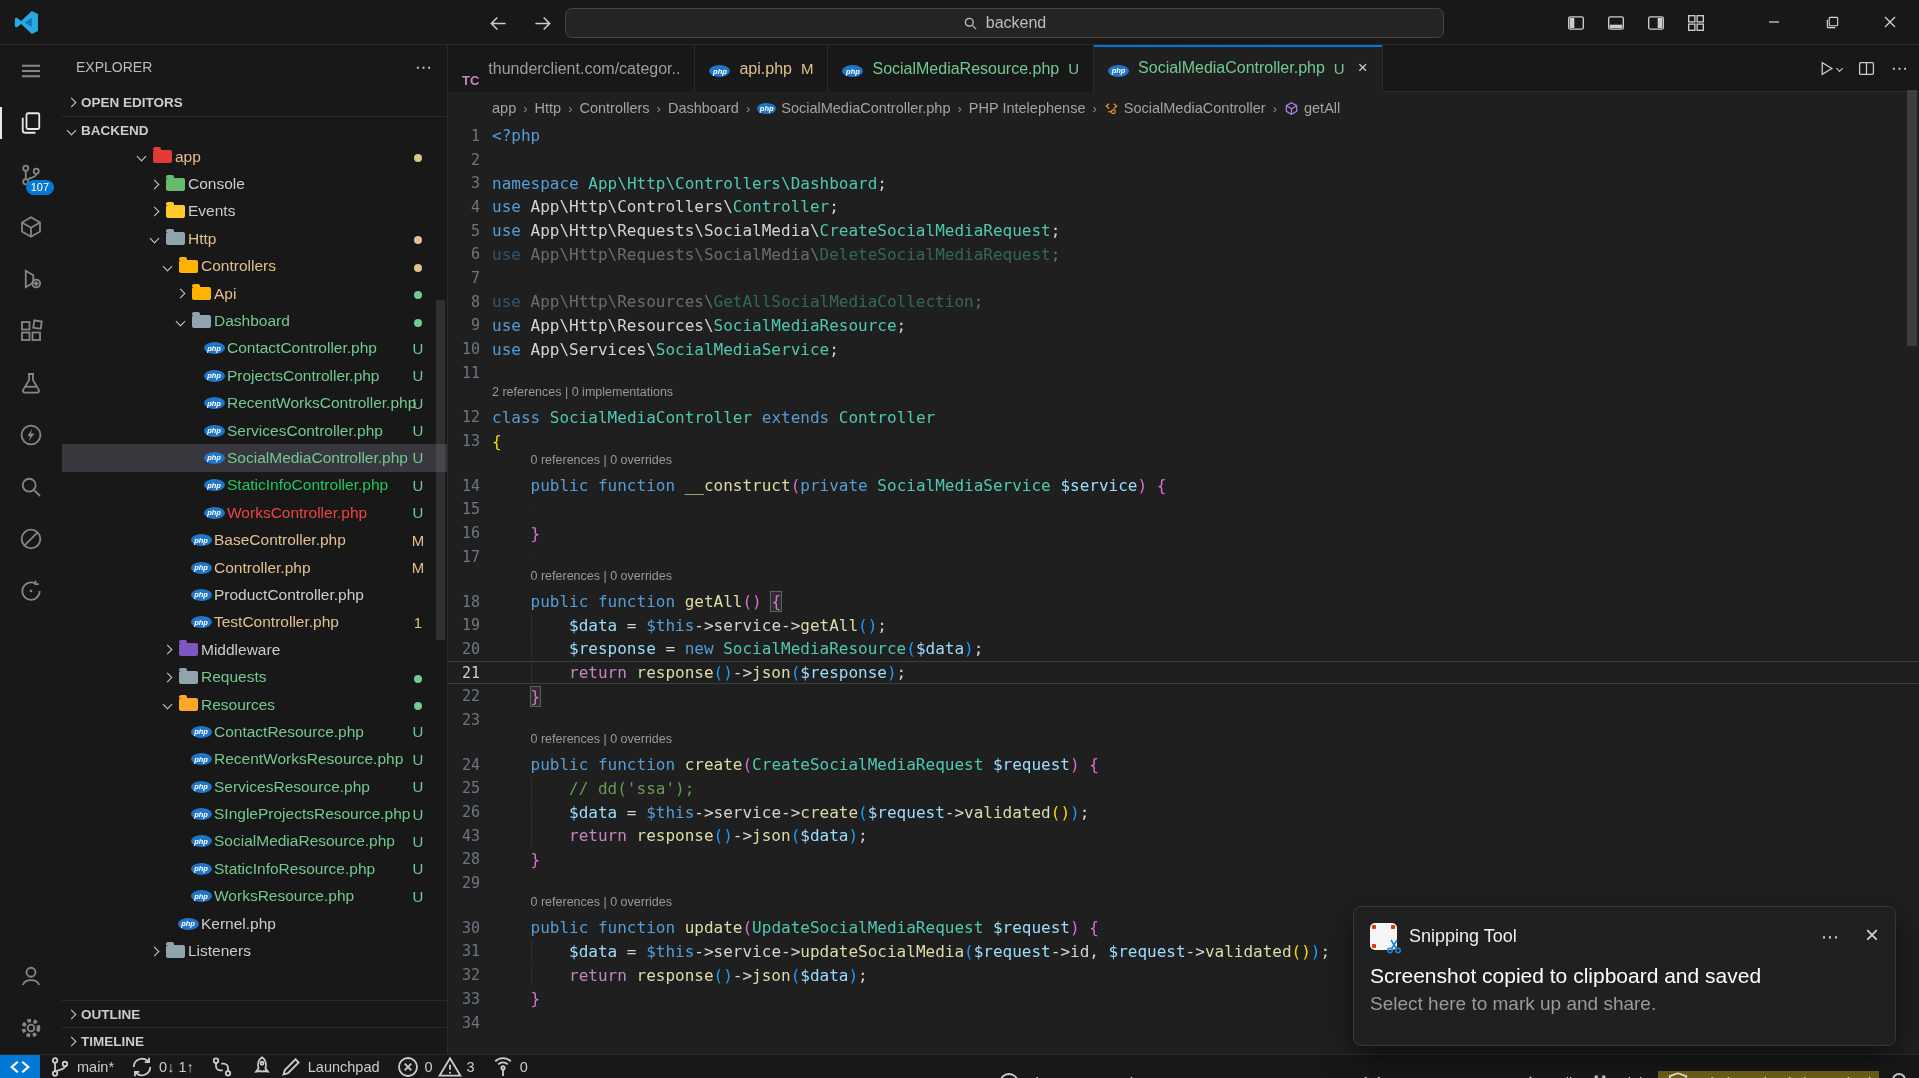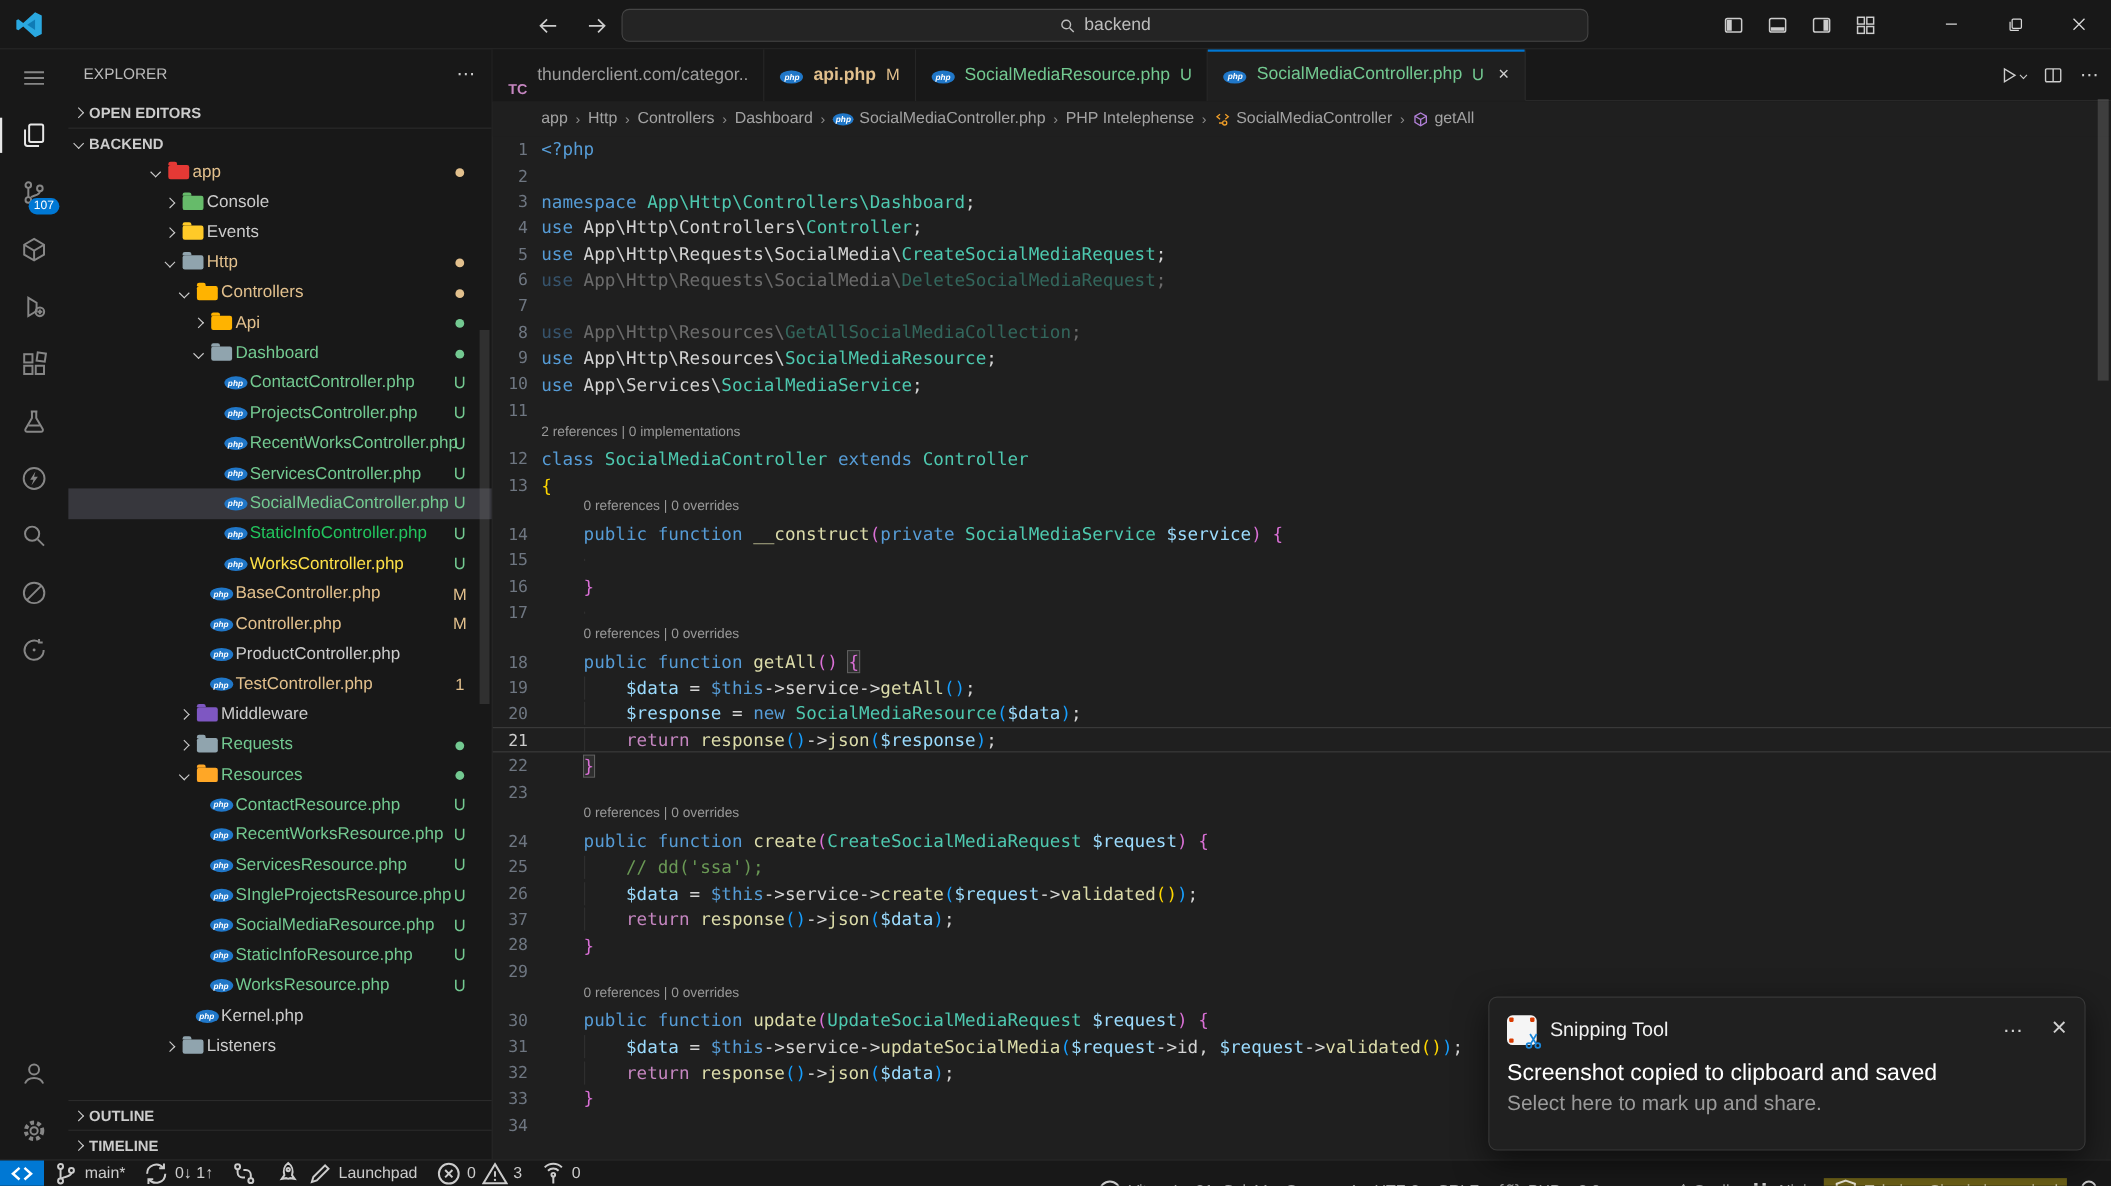--- a/index.html
+++ b/index.html
@@ -410,21 +410,21 @@
             <span class="phpicon">php</span>
           </span>
           <span class="tree-label" style="color: #22c55e;">StaticInfoController.php</span>
           <span class="tree-badge" style="color: rgb(115, 201, 145);">U</span>
         </div>
         <div class="tree-row" style="padding-left: 123px;">
           <span class="tree-chev"></span>
           <span class="tree-icon">
             <span class="phpicon">php</span>
           </span>
-          <span class="tree-label" style="color: #fde047; text-align: center;">WorksController.php</span>
+          <span class="tree-label" style="color: #ef4444; text-align: center;">WorksController.php</span>
           <span class="tree-badge" style="color: rgb(115, 201, 145);">U</span>
         </div>
         <div class="tree-row" style="padding-left: 110px;">
           <span class="tree-chev"></span>
           <span class="tree-icon">
             <span class="phpicon">php</span>
           </span>
           <span class="tree-label" style="color: rgb(226, 192, 141);">BaseController.php</span>
           <span class="tree-badge" style="color: rgb(226, 192, 141);">M</span>
         </div>
@@ -567,21 +567,21 @@
   </div>
 
   <div id="editor">
     <div id="tabbar">
         <div class="tab">
           <span class="tc-icon">TC</span>
           <span style="color: rgb(157, 157, 157);">thunderclient.com/categor..</span>
         </div>
         <div class="tab">
           <span><span class="phpicon">php</span></span>
-          <span style="color: rgb(226, 192, 141); font-weight: bold;">api.php</span>
+          <span style="color: rgb(226, 192, 141);">api.php</span>
           <span class="status" style="color: rgb(226, 192, 141);">M</span>
         </div>
         <div class="tab">
           <span><span class="phpicon">php</span></span>
           <span style="color: rgb(115, 201, 145);">SocialMediaResource.php</span>
           <span class="status" style="color: rgb(115, 201, 145);">U</span>
         </div>
         <div class="tab active">
           <span><span class="phpicon">php</span></span>
           <span style="color: rgb(115, 201, 145);">SocialMediaController.php</span>
@@ -757,21 +757,21 @@
         </div>
         <div class="code-row">
           <span class="gutter">25</span>
           <span class="code-text guide"><span class="tk-pun">        </span><span class="tk-cmt">// dd('ssa');</span></span>
         </div>
         <div class="code-row">
           <span class="gutter">26</span>
           <span class="code-text guide"><span class="tk-pun">        </span><span class="tk-var">$data</span><span class="tk-pun"> = </span><span class="tk-kw">$this</span><span class="tk-pun">-&gt;service-&gt;</span><span class="tk-fn">create</span><span class="tk-b3">(</span><span class="tk-var">$request</span><span class="tk-pun">-&gt;</span><span class="tk-fn">validated</span><span class="tk-b1">()</span><span class="tk-b3">)</span><span class="tk-pun">;</span></span>
         </div>
         <div class="code-row">
-          <span class="gutter">37</span>
+          <span class="gutter">43</span>
           <span class="code-text guide"><span class="tk-pun">        </span><span class="tk-ctrl">return</span><span class="tk-pun"> </span><span class="tk-fn">response</span><span class="tk-b3">()</span><span class="tk-pun">-&gt;</span><span class="tk-fn">json</span><span class="tk-b3">(</span><span class="tk-var">$data</span><span class="tk-b3">)</span><span class="tk-pun">;</span></span>
         </div>
         <div class="code-row">
           <span class="gutter">28</span>
           <span class="code-text"><span class="tk-pun">    </span><span class="tk-b2">}</span></span>
         </div>
         <div class="code-row">
           <span class="gutter">29</span>
           <span class="code-text"></span>
         </div>

